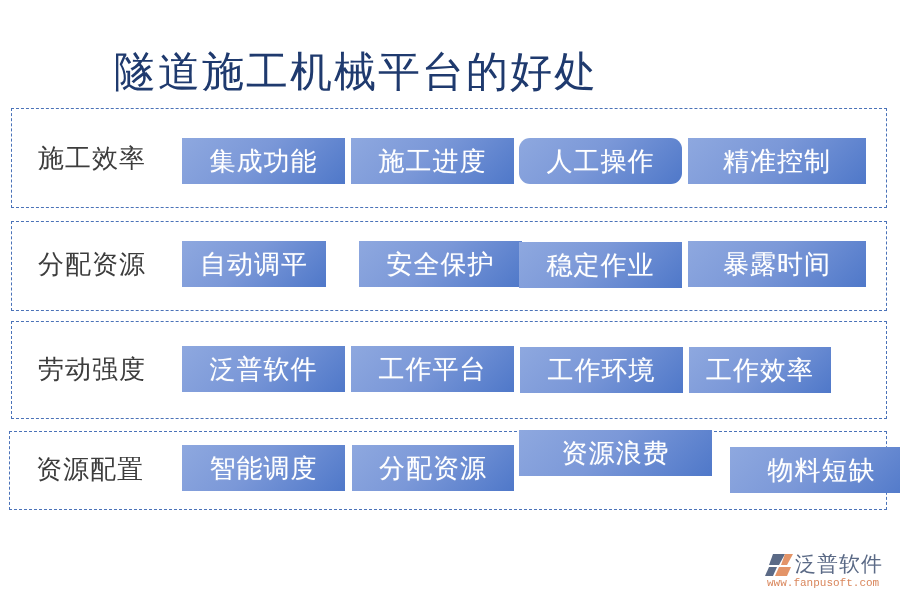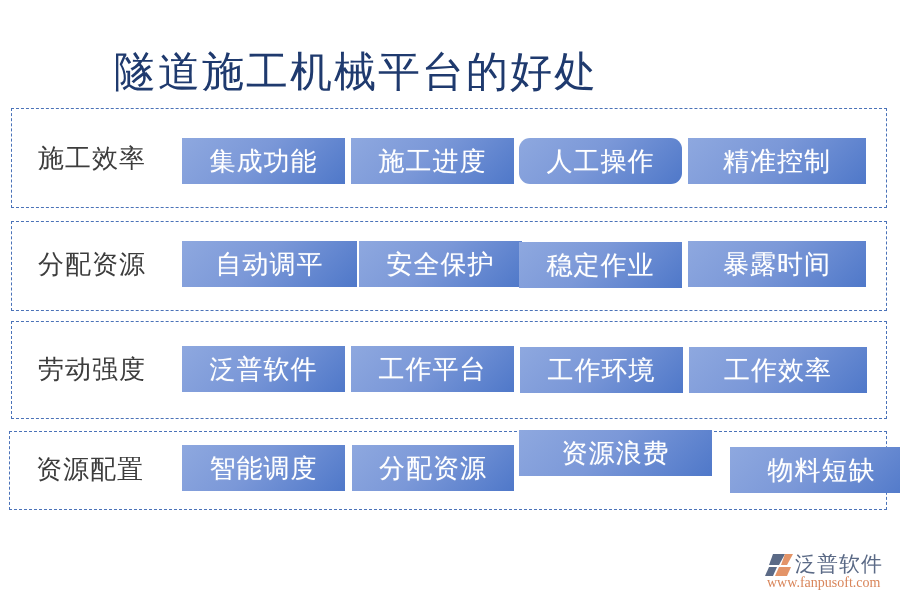--- a/index.html
+++ b/index.html
@@ -29,52 +29,52 @@
   }
   .logo {
     position: absolute; left: 765px; top: 550px; width: 130px; height: 40px;
   }
   .logo-mark { position: absolute; left: 0; top: 2px; width: 28px; height: 26px; }
   .logo-name {
     position: absolute; left: 30px; top: 0; font-size: 21px; color: #5b6a86;
     font-family: "DejaVu Sans", "Liberation Sans", sans-serif; letter-spacing: 1px; line-height: 28px;
   }
   .logo-url {
-    position: absolute; left: 2px; top: 27px; font-size: 14px; color: #d9855a;
-    font-family: Liberation Serif, serif; line-height: 12px; white-space: nowrap;
+    position: absolute; left: 2px; top: 27px; font-size: 11px; color: #d9855a;
+    font-family: Liberation Mono, monospace; line-height: 12px; white-space: nowrap;
   }
 </style>
 </head>
 <body>
 
 <div class="title">隧道施工机械平台的好处</div>
 
 <div class="group" style="left:11px; top:108px; width:876px; height:100px;">
   <div class="group-label" style="top:26px;">施工效率</div>
 </div>
 <div class="chip" style="left:182px; top:138px; width:163px;">集成功能</div>
 <div class="chip" style="left:351px; top:138px; width:163px;">施工进度</div>
 <div class="chip" style="left:519px; top:138px; width:163px;border-radius:11px;">人工操作</div>
 <div class="chip" style="left:688px; top:138px; width:178px;">精准控制</div>
 
 <div class="group" style="left:11px; top:221px; width:876px; height:90px;">
   <div class="group-label" style="top:19px;">分配资源</div>
 </div>
-<div class="chip" style="left:182px; top:241px; width:175px;">自动调平</div>
+<div class="chip" style="left:182px; top:241px; width:144px;">自动调平</div>
 <div class="chip" style="left:351px; top:241px; width:163px;margin-left:8px;">安全保护</div>
 <div class="chip" style="left:519px; top:242px; width:163px;text-align:center;">稳定作业</div>
 <div class="chip" style="left:688px; top:241px; width:178px;">暴露时间</div>
 
 <div class="group" style="left:11px; top:321px; width:876px; height:98px;">
   <div class="group-label" style="top:24px;">劳动强度</div>
 </div>
 <div class="chip" style="left:182px; top:346px; width:163px;">泛普软件</div>
 <div class="chip" style="left:351px; top:346px; width:163px;">工作平台</div>
 <div class="chip" style="left:520px; top:347px; width:163px;">工作环境</div>
-<div class="chip" style="left:689px; top:347px; width:178px;">工作效率</div>
+<div class="chip" style="left:689px; top:347px; width:142px;">工作效率</div>
 
 <div class="group" style="left:9px; top:431px; width:878px; height:79px;">
   <div class="group-label" style="top:14px;">资源配置</div>
 </div>
 <div class="chip" style="left:182px; top:445px; width:163px;">智能调度</div>
 <div class="chip" style="left:352px; top:445px; width:162px;">分配资源</div>
 <div class="chip" style="left:519px; top:430px; width:193px;">资源浪费</div>
 <div class="chip" style="left:730px; top:447px; width:183px;">物料短缺</div>
 
 <div class="logo">

